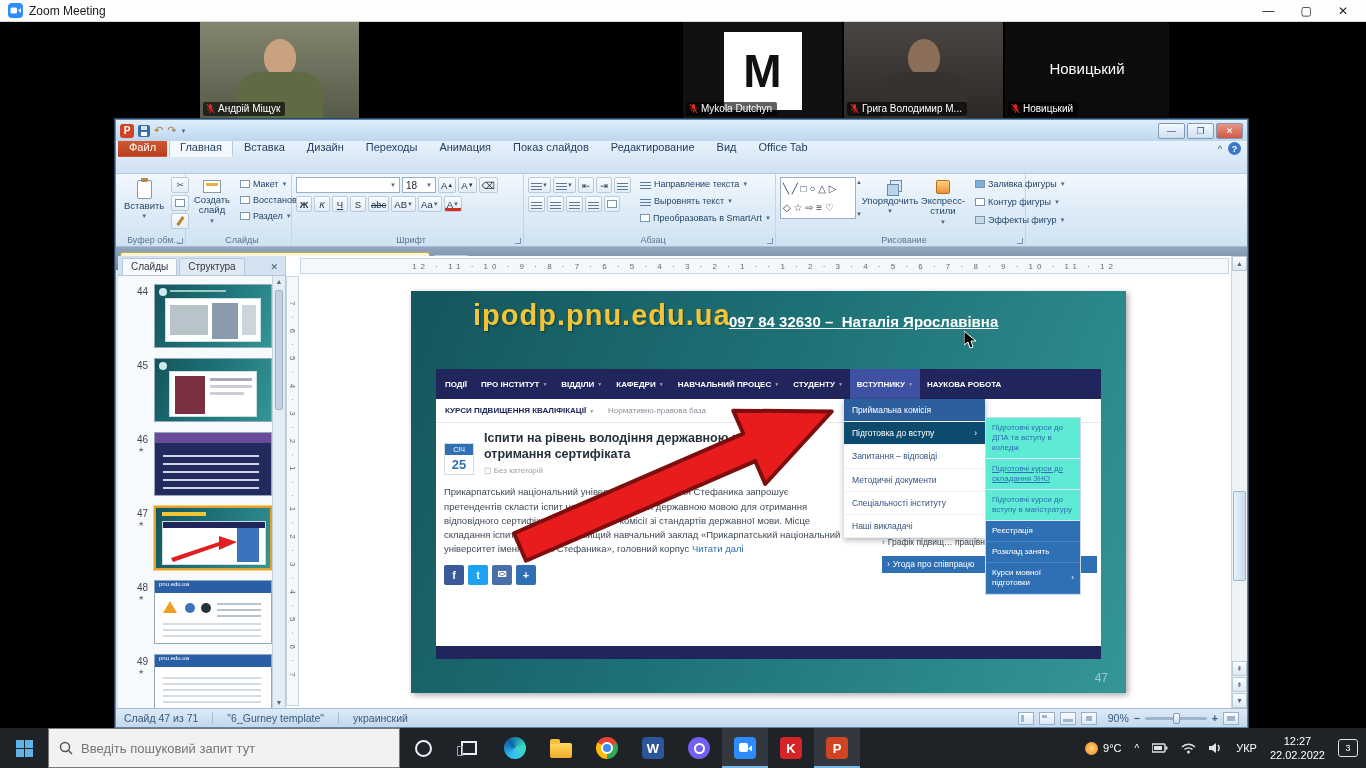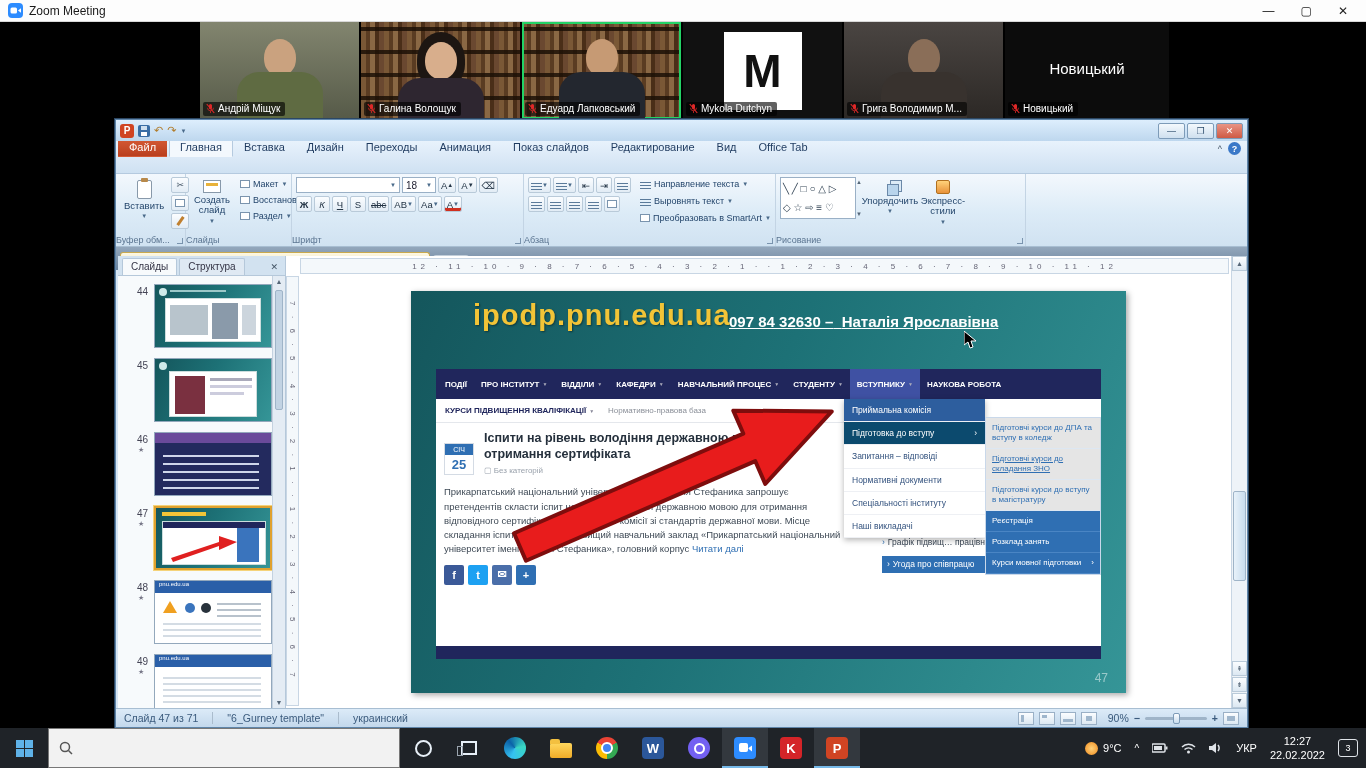--- a/index.html
+++ b/index.html
@@ -44,21 +44,21 @@
 
   .tabrow { height:28px; background:linear-gradient(#e8f2fc,#cfe1f2); display:flex; align-items:flex-end; padding:16px 2px; border-bottom:1px solid #b5cadf; }
   .rtab { font-size:11px; color:#1e3a5f; padding:2px 10px 3px; border:1px solid transparent; white-space:nowrap; }
   .rtab.file { background:linear-gradient(#d55a35,#b93f1e); color:#fff; border-radius:2px 2px 0 0; margin-right:2px; }
   .rtab.active { background:#f3f8fd; border-color:#b5cadf; border-bottom-color:#f3f8fd; border-radius:2px 2px 0 0; }
   .tab-right { margin-left:auto; display:flex; align-items:center; gap:6px; padding:0 4px 2px; }
   .help-btn { width:13px; height:13px; border-radius:50%; background:#3a78c8; color:#fff; font-size:9px; font-weight:bold; display:flex; align-items:center; justify-content:center; }
 
   .ribbon { height:73px; background:linear-gradient(#f3f8fd,#dcebf7 55%,#d0e2f1); display:flex; border-bottom:1px solid #a8bed2; }
   .rgroup { position:relative; height:100%; border-right:1px solid #c3d4e4; padding:3px 4px 13px; }
-  .rgroup-label { position:absolute; bottom:1px; left:0; right:0; font-size:9px; color:#5a7490; white-space:nowrap; overflow:hidden; }
+  .rgroup-label { position:absolute; bottom:1px; left:7px; right:0; text-align:center; font-size:9px; color:#5a7490; white-space:nowrap; overflow:hidden; }
   .dlg { position:absolute; right:2px; bottom:2px; width:6px; height:6px; border-right:1px solid #7a94ae; border-bottom:1px solid #7a94ae; }
   .bigbtn { display:flex; flex-direction:column; align-items:center; justify-content:flex-start; gap:2px; font-size:9.5px;
     color:#23456b; text-align:center; padding:2px 3px; border:1px solid transparent; border-radius:2px; line-height:1.1; }
   .dd { font-size:6px; color:#4a6a8a; }
   .minicol { display:flex; flex-direction:column; gap:2px; }
   .minibtn { width:18px; height:16px; border:1px solid #b9cad9; border-radius:2px; background:linear-gradient(#fbfdff,#e2ecf5);
     display:flex; align-items:center; justify-content:center; font-size:9px; color:#456; }
   .srow { display:flex; align-items:center; gap:2px; margin-bottom:3px; }
   .combo { background:#fff; border:1px solid #9ab0c6; height:16px; display:flex; align-items:center; justify-content:space-between; padding:0 3px; font-size:10px; color:#223; }
   .fbtn { min-width:16px; height:16px; border:1px solid #b9cad9; border-radius:2px; background:linear-gradient(#fbfdff,#e2ecf5);
@@ -125,21 +125,21 @@
 
   .page-sidebar { position:absolute; right:4px; top:150px; width:215px; z-index:1; font-size:8.5px; color:#3a4654; }
   .page-sidebar .si { margin-bottom:7px; line-height:1.35; }
   .page-sidebar .si.blue { background:#2f6fb3; color:#fff; padding:3px 5px; }
   .page-sidebar .mark { color:#2f6fb3; margin-right:3px; }
 
   .ddpanel { position:absolute; left:408px; top:30px; width:141px; background:#fff; box-shadow:0 2px 6px rgba(0,0,0,.3); z-index:2; font-size:8.5px; }
   .ddi { padding:6px 8px; color:#33527e; border-bottom:1px solid #eef0f4; display:flex; justify-content:space-between; align-items:center; line-height:1.2; }
   .ddi.cur { background:#2d5e9e; color:#fff; }
   .ddi.hov { background:#0c4a6e; color:#fff; }
-  .submenu { position:absolute; left:549px; top:48px; width:116px; background:#e5e5e5; border:1px solid #c9d8ea; z-index:2; font-size:8px; }
+  .submenu { position:absolute; left:549px; top:48px; width:96px; background:#5eead4; border:1px solid #c9d8ea; z-index:2; font-size:8px; }
   .smi { padding:5px 6px; color:#2f6fb3; border-bottom:1px solid #dde7f2; line-height:1.25; }
   .smi.link { text-decoration:underline; }
   .smi.solid { background:#2f6fb3; color:#fff; border-bottom:1px solid #4a85c4; display:flex; justify-content:space-between; align-items:center; }
 
   .article { position:absolute; left:8px; top:62px; width:400px; z-index:0; }
   .datebadge { position:absolute; left:0; top:12px; width:30px; text-align:center; border:1px solid #d4dbe4; }
   .datebadge .m { background:#2f6fb3; color:#fff; font-size:7px; padding:2px 0; }
   .datebadge .d { background:#fff; color:#2f6fb3; font-size:13px; font-weight:bold; padding:2px 0; }
   .art-title { margin-left:40px; font-size:12.5px; font-weight:bold; color:#25303c; line-height:1.25; width:330px; }
   .art-meta { margin-left:40px; margin-top:4px; font-size:8px; color:#9aa2ac; }
@@ -213,48 +213,21 @@
       <svg class="mic" width="9" height="11" viewBox="0 0 12 14">
           <rect x="4" y="1" width="4" height="7" rx="2" fill="#e02828"></rect>
           <path d="M2 6a4 4 0 0 0 8 0" fill="none" stroke="#e02828"></path>
           <line x1="6" y1="10" x2="6" y2="13" stroke="#e02828"></line>
           <line x1="1" y1="1" x2="11" y2="13" stroke="#e02828" stroke-width="1.5"></line>
         </svg>
       <span>Андрій Міщук</span>
     </div>
   </div>
 
-  <div class="vtile books" style="left:361px;width:160px">
-    <div class="phair"></div>
-    <div class="phead" style="background:#d8ae8c;top:20px"></div>
-    <div class="ptorso" style="background:#2e2630;top:56px"></div>
-    <div class="vname">
-      <svg class="mic" width="9" height="11" viewBox="0 0 12 14">
-          <rect x="4" y="1" width="4" height="7" rx="2" fill="#e02828"></rect>
-          <path d="M2 6a4 4 0 0 0 8 0" fill="none" stroke="#e02828"></path>
-          <line x1="6" y1="10" x2="6" y2="13" stroke="#e02828"></line>
-          <line x1="1" y1="1" x2="11" y2="13" stroke="#e02828" stroke-width="1.5"></line>
-        </svg>
-      <span>Галина Волощук</span>
-    </div>
-  </div>
-
-  <div class="vtile books active-speaker" style="left:522px;width:160px">
-    <div class="phead" style="background:#c69a74"></div>
-    <div class="ptorso" style="background:#23272f"></div>
-    <div class="vname">
-      <svg class="mic" width="9" height="11" viewBox="0 0 12 14">
-          <rect x="4" y="1" width="4" height="7" rx="2" fill="#e02828"></rect>
-          <path d="M2 6a4 4 0 0 0 8 0" fill="none" stroke="#e02828"></path>
-          <line x1="6" y1="10" x2="6" y2="13" stroke="#e02828"></line>
-          <line x1="1" y1="1" x2="11" y2="13" stroke="#e02828" stroke-width="1.5"></line>
-        </svg>
-      <span>Едуард Лапковський</span>
-    </div>
-  </div>
+
 
   <div class="vtile" style="left:683px;width:160px;background:#111">
     <div class="avatar-box">
         <span>M</span>
       </div>
     <div class="vname">
       <svg class="mic" width="9" height="11" viewBox="0 0 12 14">
           <rect x="4" y="1" width="4" height="7" rx="2" fill="#e02828"></rect>
           <path d="M2 6a4 4 0 0 0 8 0" fill="none" stroke="#e02828"></path>
           <line x1="6" y1="10" x2="6" y2="13" stroke="#e02828"></line>
@@ -496,20 +469,37 @@
         <div class="bigbtn" style="width:48px">
           <span class="stacksq"></span>
           <span>Упорядочить</span>
             <span class="dd">▼</span>
         </div>
         <div class="bigbtn" style="width:50px">
           <span class="orangesq"></span>
           <span>Экспресс-стили</span>
             <span class="dd">▼</span>
         </div>
+        <div class="minicol" style="gap:4px">
+          <span class="lblbtn">
+              <span class="i-sq" style="background:#7ab0e0"></span>
+              <span>Заливка фигуры</span>
+              <span class="dd">▼</span>
+            </span>
+          <span class="lblbtn">
+              <span class="i-sq"></span>
+              <span>Контур фигуры</span>
+              <span class="dd">▼</span>
+            </span>
+          <span class="lblbtn">
+              <span class="i-sq" style="background:#cdd8e4"></span>
+              <span>Эффекты фигур</span>
+              <span class="dd">▼</span>
+            </span>
+        </div>
       </div>
       <div class="rgroup-label">Рисование</div>
       <span class="dlg"></span>
     </div>
 
   </div>
 
   <div class="docbar">
     <span class="doctab">
       <span style="width:9px;height:11px;background:#fff;border:1px solid #c9a94e;display:inline-block"></span>
@@ -688,21 +678,21 @@
               <span>Приймальна комісія</span>
             </div>
           <div class="ddi hov">
               <span>Підготовка до вступу</span>
               <span>›</span>
             </div>
           <div class="ddi">
               <span>Запитання – відповіді</span>
             </div>
           <div class="ddi">
-              <span>Нормативні документи</span>
+              <span>Методичні документи</span>
             </div>
           <div class="ddi">
               <span>Спеціальності інституту</span>
             </div>
           <div class="ddi">
               <span>Наші викладачі</span>
             </div>
         </div>
 
         <div class="submenu">
@@ -783,20 +773,21 @@
         <i></i>
         <i></i>
         <i></i>
       </span>
   </div>
   <div class="tb-search">
     <svg width="14" height="14">
         <circle cx="6" cy="6" r="4.5" fill="none" stroke="#555" stroke-width="1.5"></circle>
         <line x1="9.5" y1="9.5" x2="13" y2="13" stroke="#555" stroke-width="1.5"></line>
       </svg>
+    <input type="text" placeholder="Введіть пошуковий запит тут" style="">
   </div>
   <div class="tb-slot">
       <span class="cortana"></span>
     </div>
   <div class="tb-slot">
       <span class="taskview"></span>
     </div>
   <div class="tb-slot">
       <span class="edge"></span>
     </div>

